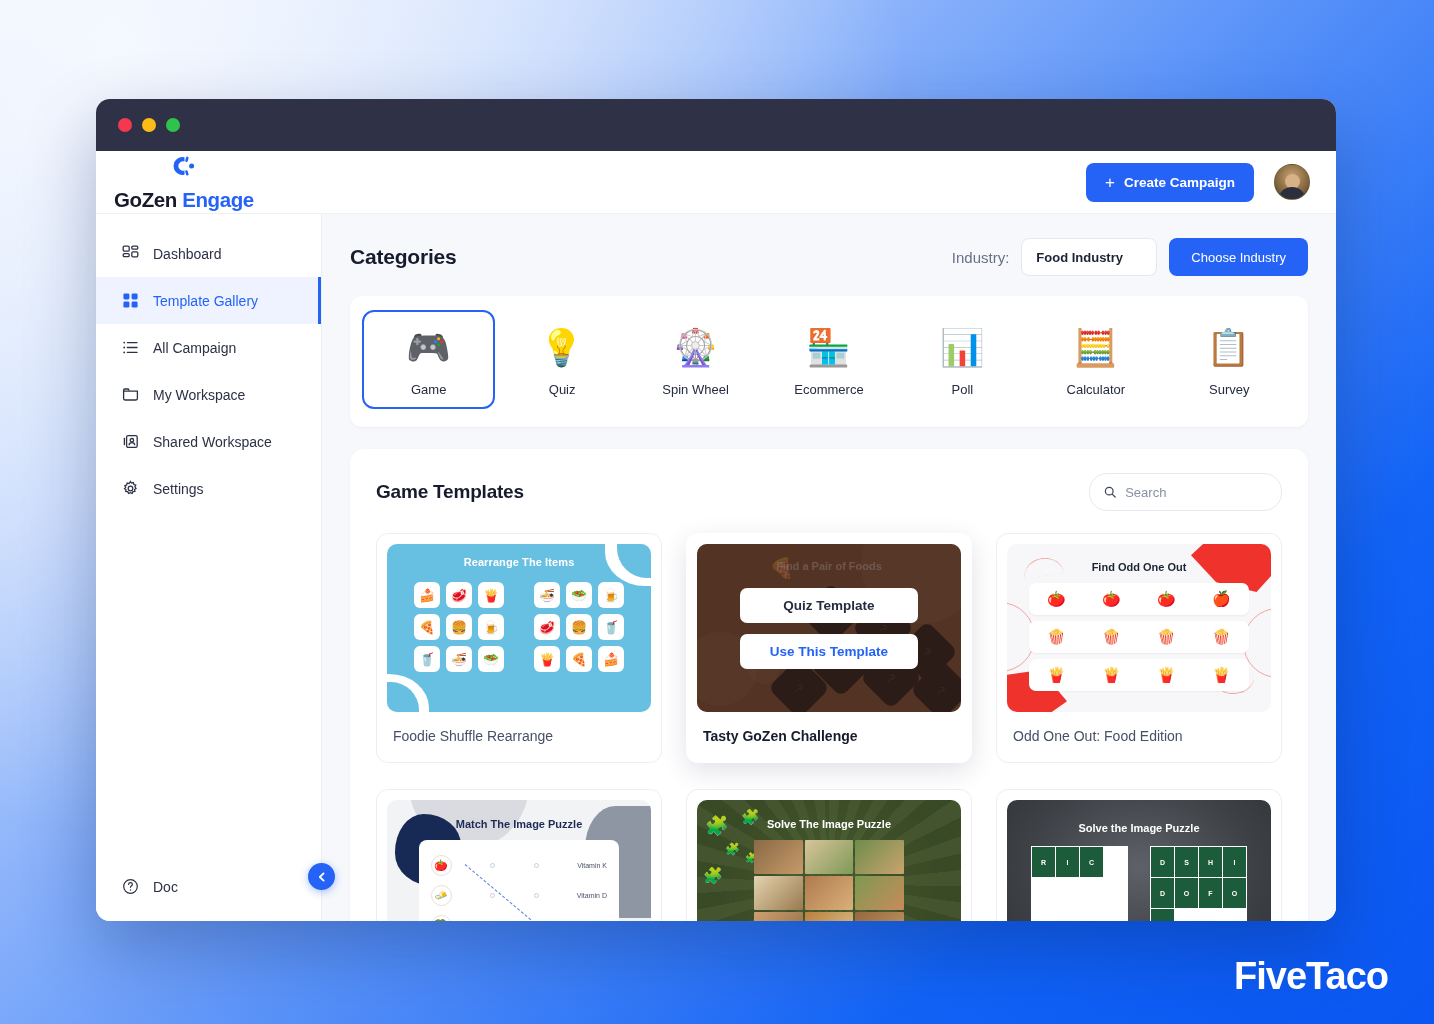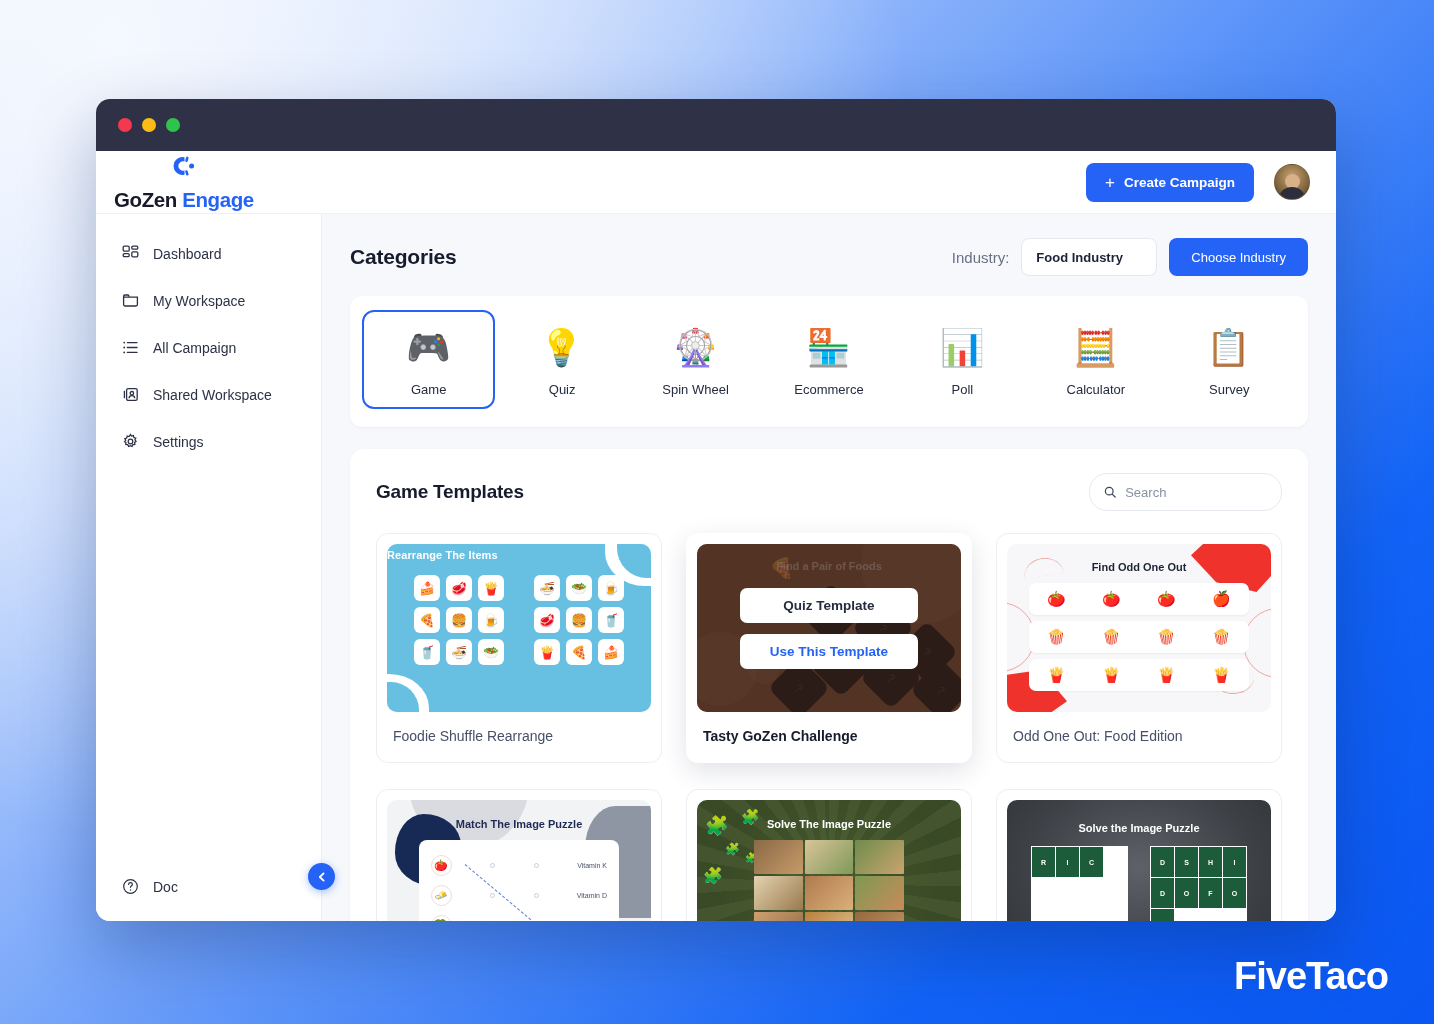--- a/index.html
+++ b/index.html
@@ -186,22 +186,22 @@
   }
   .th-blue .corner-bl {
     position: absolute; left: -6px; bottom: -6px; width: 48px; height: 44px;
     background: #fff; border-top-right-radius: 40px 34px;
   }
   .th-blue .corner-bl::after {
     content: ""; position: absolute; left: 6px; bottom: 6px; width: 32px; height: 30px;
     background: #67bfe2; border-top-right-radius: 28px;
   }
   .th-title {
-    color: #fff; font-size: 11px; font-weight: 700;
-    padding-top: 5px; letter-spacing: .1px; position: relative; z-index: 2;
+    text-align: center; color: #fff; font-size: 11px; font-weight: 700;
+    padding-top: 12px; letter-spacing: .1px; position: relative; z-index: 2;
   }
   .tile-groups {
     display: flex; justify-content: center; gap: 30px; margin-top: 14px;
     position: relative; z-index: 2;
   }
   .tile-grid { display: grid; grid-template-columns: repeat(3, 26px); gap: 6px; }
   .tile {
     width: 26px; height: 26px; background: #fff; border-radius: 6px;
     display: flex; align-items: center; justify-content: center; font-size: 13px;
   }
@@ -395,43 +395,54 @@
             <svg width="17" height="17" viewBox="0 0 17 17" fill="none" stroke="#2c3145" stroke-width="1.3">
               <rect x="1.2" y="1.2" width="6" height="5" rx="1.2"></rect>
               <rect x="9.8" y="1.2" width="6" height="3" rx="1.2"></rect>
               <rect x="1.2" y="8.6" width="6" height="3" rx="1.2"></rect>
               <rect x="9.8" y="6.8" width="6" height="5" rx="1.2"></rect>
             </svg>
           </span>
           <span>Dashboard</span>
         </div>
 
-
-        <div class="nav-item">
+        <div class="nav-item active">
           <span class="nav-ico">
-            <svg width="17" height="17" viewBox="0 0 17 17" fill="none" stroke="#2c3145" stroke-width="1.3">
-              <path d="M1.6 5.2V12.6a1.4 1.4 0 0 0 1.4 1.4h11a1.4 1.4 0 0 0 1.4-1.4V5.2H1.6z"></path>
-              <path d="M1.6 5.2V4.2a1.2 1.2 0 0 1 1.2-1.2h3.3l1.3 1.6"></path>
+            <svg width="17" height="17" viewBox="0 0 17 17">
+              <rect x="1.4" y="1.4" width="6" height="6" rx="1.4" fill="#2563f6"></rect>
+              <rect x="9.6" y="1.4" width="6" height="6" rx="1.4" fill="#2563f6"></rect>
+              <rect x="1.4" y="9.6" width="6" height="6" rx="1.4" fill="#2563f6"></rect>
+              <rect x="9.6" y="9.6" width="6" height="6" rx="1.4" fill="#2563f6"></rect>
             </svg>
           </span>
-          <span>My Workspace</span>
+          <span>Template Gallery</span>
         </div>
 
         <div class="nav-item">
           <span class="nav-ico">
             <svg width="17" height="17" viewBox="0 0 17 17" stroke="#2c3145" stroke-width="1.4" stroke-linecap="round">
               <line x1="5.4" y1="3.6" x2="15" y2="3.6"></line>
               <line x1="5.4" y1="8.5" x2="15" y2="8.5"></line>
               <line x1="5.4" y1="13.4" x2="15" y2="13.4"></line>
               <circle cx="2.2" cy="3.6" r=".9" fill="#2c3145" stroke="none"></circle>
               <circle cx="2.2" cy="8.5" r=".9" fill="#2c3145" stroke="none"></circle>
               <circle cx="2.2" cy="13.4" r=".9" fill="#2c3145" stroke="none"></circle>
             </svg>
           </span>
           <span>All Campaign</span>
+        </div>
+
+        <div class="nav-item">
+          <span class="nav-ico">
+            <svg width="17" height="17" viewBox="0 0 17 17" fill="none" stroke="#2c3145" stroke-width="1.3">
+              <path d="M1.6 5.2V12.6a1.4 1.4 0 0 0 1.4 1.4h11a1.4 1.4 0 0 0 1.4-1.4V5.2H1.6z"></path>
+              <path d="M1.6 5.2V4.2a1.2 1.2 0 0 1 1.2-1.2h3.3l1.3 1.6"></path>
+            </svg>
+          </span>
+          <span>My Workspace</span>
         </div>
 
         <div class="nav-item">
           <span class="nav-ico">
             <svg width="17" height="17" viewBox="0 0 17 17" fill="none" stroke="#2c3145" stroke-width="1.3">
               <rect x="4.6" y="2.6" width="10.6" height="11.8" rx="1.6"></rect>
               <circle cx="9.9" cy="7.2" r="1.7"></circle>
               <path d="M7.1 12.2c0-1.6 1.3-2.6 2.8-2.6s2.8 1 2.8 2.6"></path>
               <path d="M2.4 4.8v7.4"></path>
             </svg>

